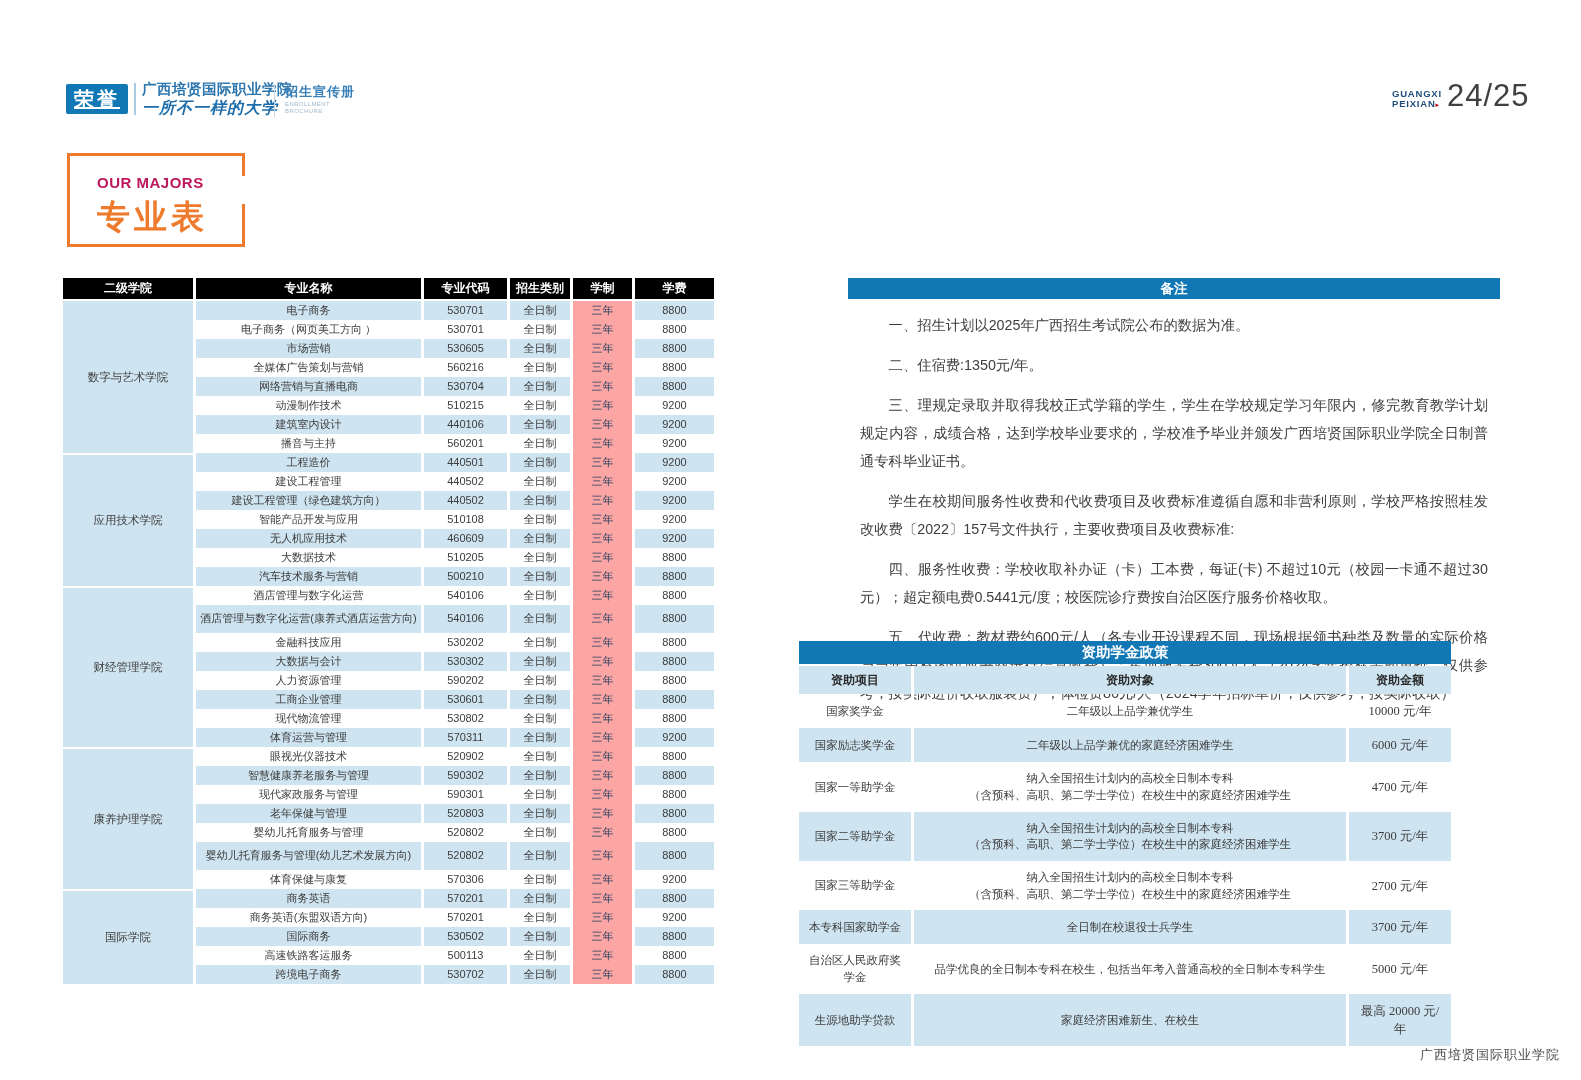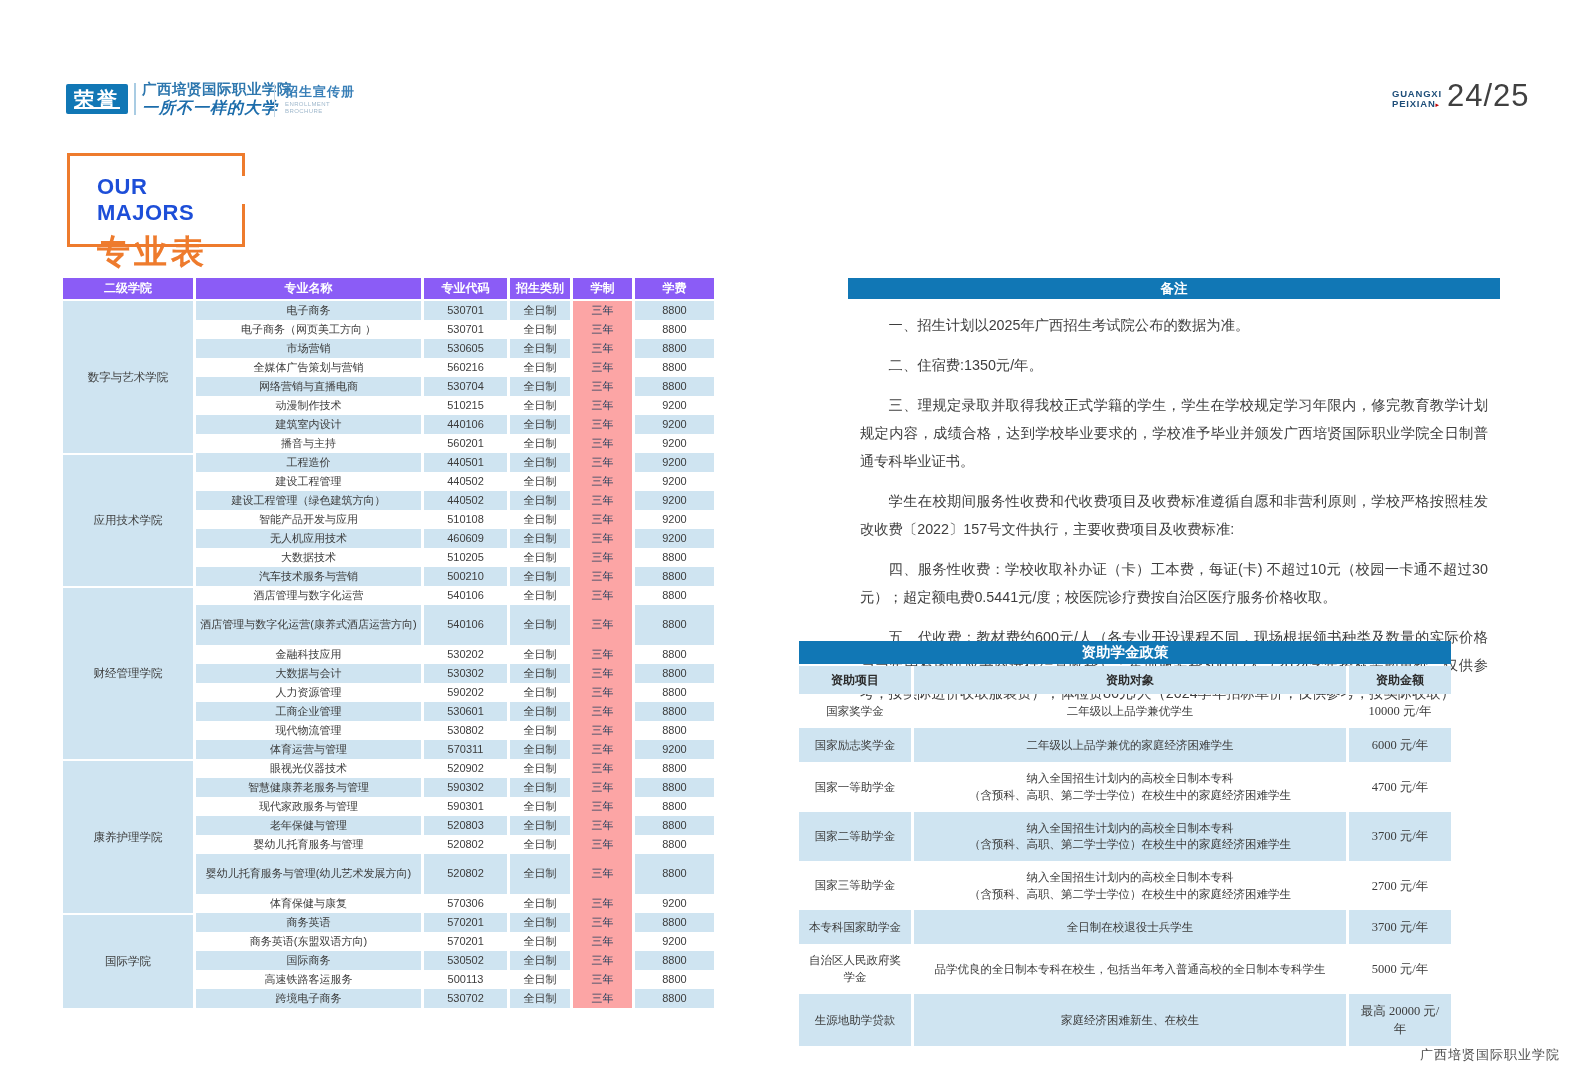--- a/index.html
+++ b/index.html
@@ -26,35 +26,35 @@
   .brochure-en{font-size:6px;color:#9fb8cc;line-height:7px;margin-top:3px;letter-spacing:0.4px;}
   .corner-brand{left:1392px;top:89px;font-size:9.5px;font-weight:bold;color:#1e4e79;
     line-height:9.5px;letter-spacing:0.8px;}
   .corner-brand .arrow{color:#c00000;font-size:7px;}
   .page-num{left:1447px;top:78px;font-size:31px;color:#404040;font-weight:300;letter-spacing:1px;}
 
   
   .majors-box{left:67px;top:153px;width:145px;height:70px;border:3px solid #ee7b2d;
     padding:18px 0 0 27px;}
   .majors-box .gap{position:absolute;right:-3px;top:20px;width:3px;height:28px;background:#fff;}
-  .majors-en{font-size:22px;font-weight:bold;color:#1d4ed8;letter-spacing:0.5px;}
+  .majors-en{font-size:15px;font-weight:bold;color:#be185d;letter-spacing:0.5px;}
   .majors-zh{font-size:33px;font-weight:bold;color:#ee7b2d;letter-spacing:4px;margin-top:4px;}
 
   
   .majors-table-wrap{left:63px;top:278px;width:651px;}
   table{border-collapse:separate;border-spacing:0;table-layout:fixed;}
   .majors-table{width:651px;}
   .majors-table th{
-    height:21px;background:#8b5cf6;color:#fff;font-size:12px;font-weight:bold;
+    height:21px;background:#000000;color:#fff;font-size:12px;font-weight:bold;
     border-left:3px solid #fff;border-bottom:2px solid #fff;padding:0;text-align:center;}
   .majors-table th:first-child{border-left:none;}
   .majors-table td{
     height:19px;font-size:11px;color:#3c3c3c;text-align:center;padding:0 2px;
     line-height:1.25;border-left:3px solid #fff;}
-  .majors-table tbody tr.tall td{height:40px;}
+  .majors-table tbody tr.tall td{height:28px;}
   .majors-table tbody tr:nth-child(odd) td{background:#cfe4f1;}
   .majors-table tbody tr td.duration{background:#fca5a5;color:#26425f;}
   .majors-table tbody tr td.college{background:#cfe4f1;border-left:none;font-size:11.5px;
     border-top:2px solid #fff;}
   .majors-table tbody tr:first-child td.college{border-top:none;}
 
   
   .notes-wrap{left:848px;top:278px;width:652px;}
   .bar{background:#1177b5;color:#fff;font-weight:bold;text-align:center;}
   .notes-bar{height:21px;line-height:21px;font-size:13.5px;}

